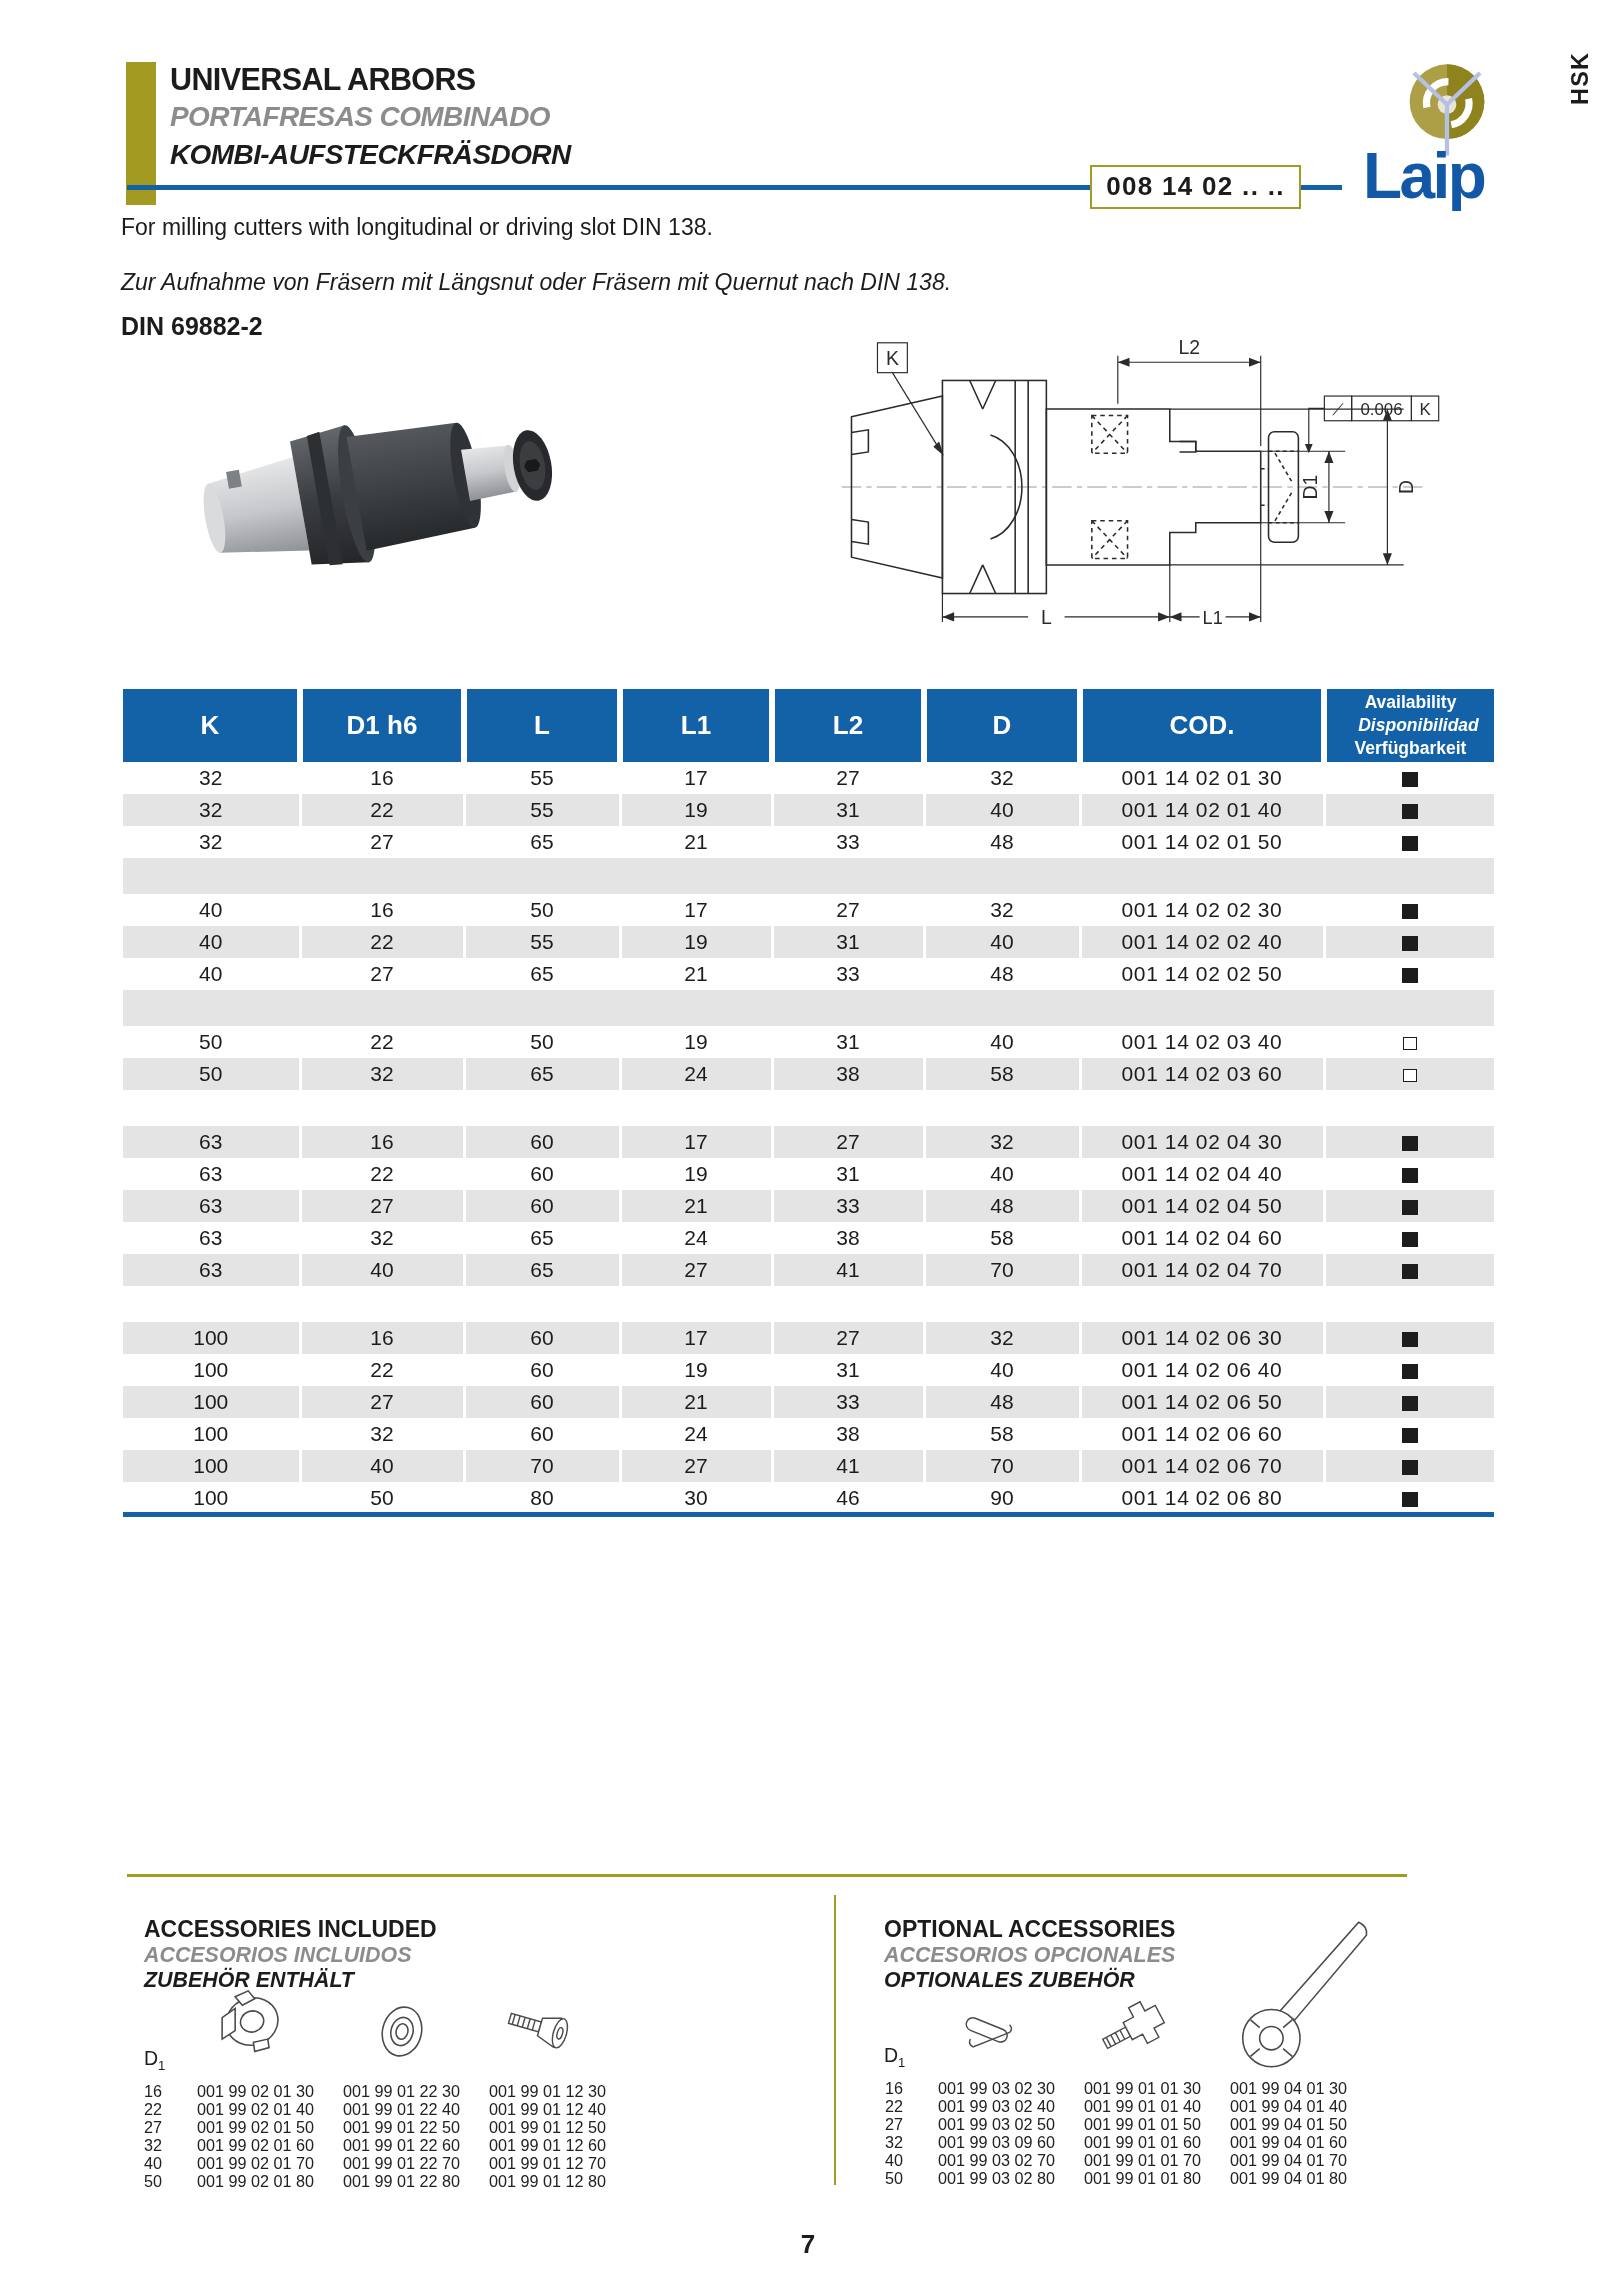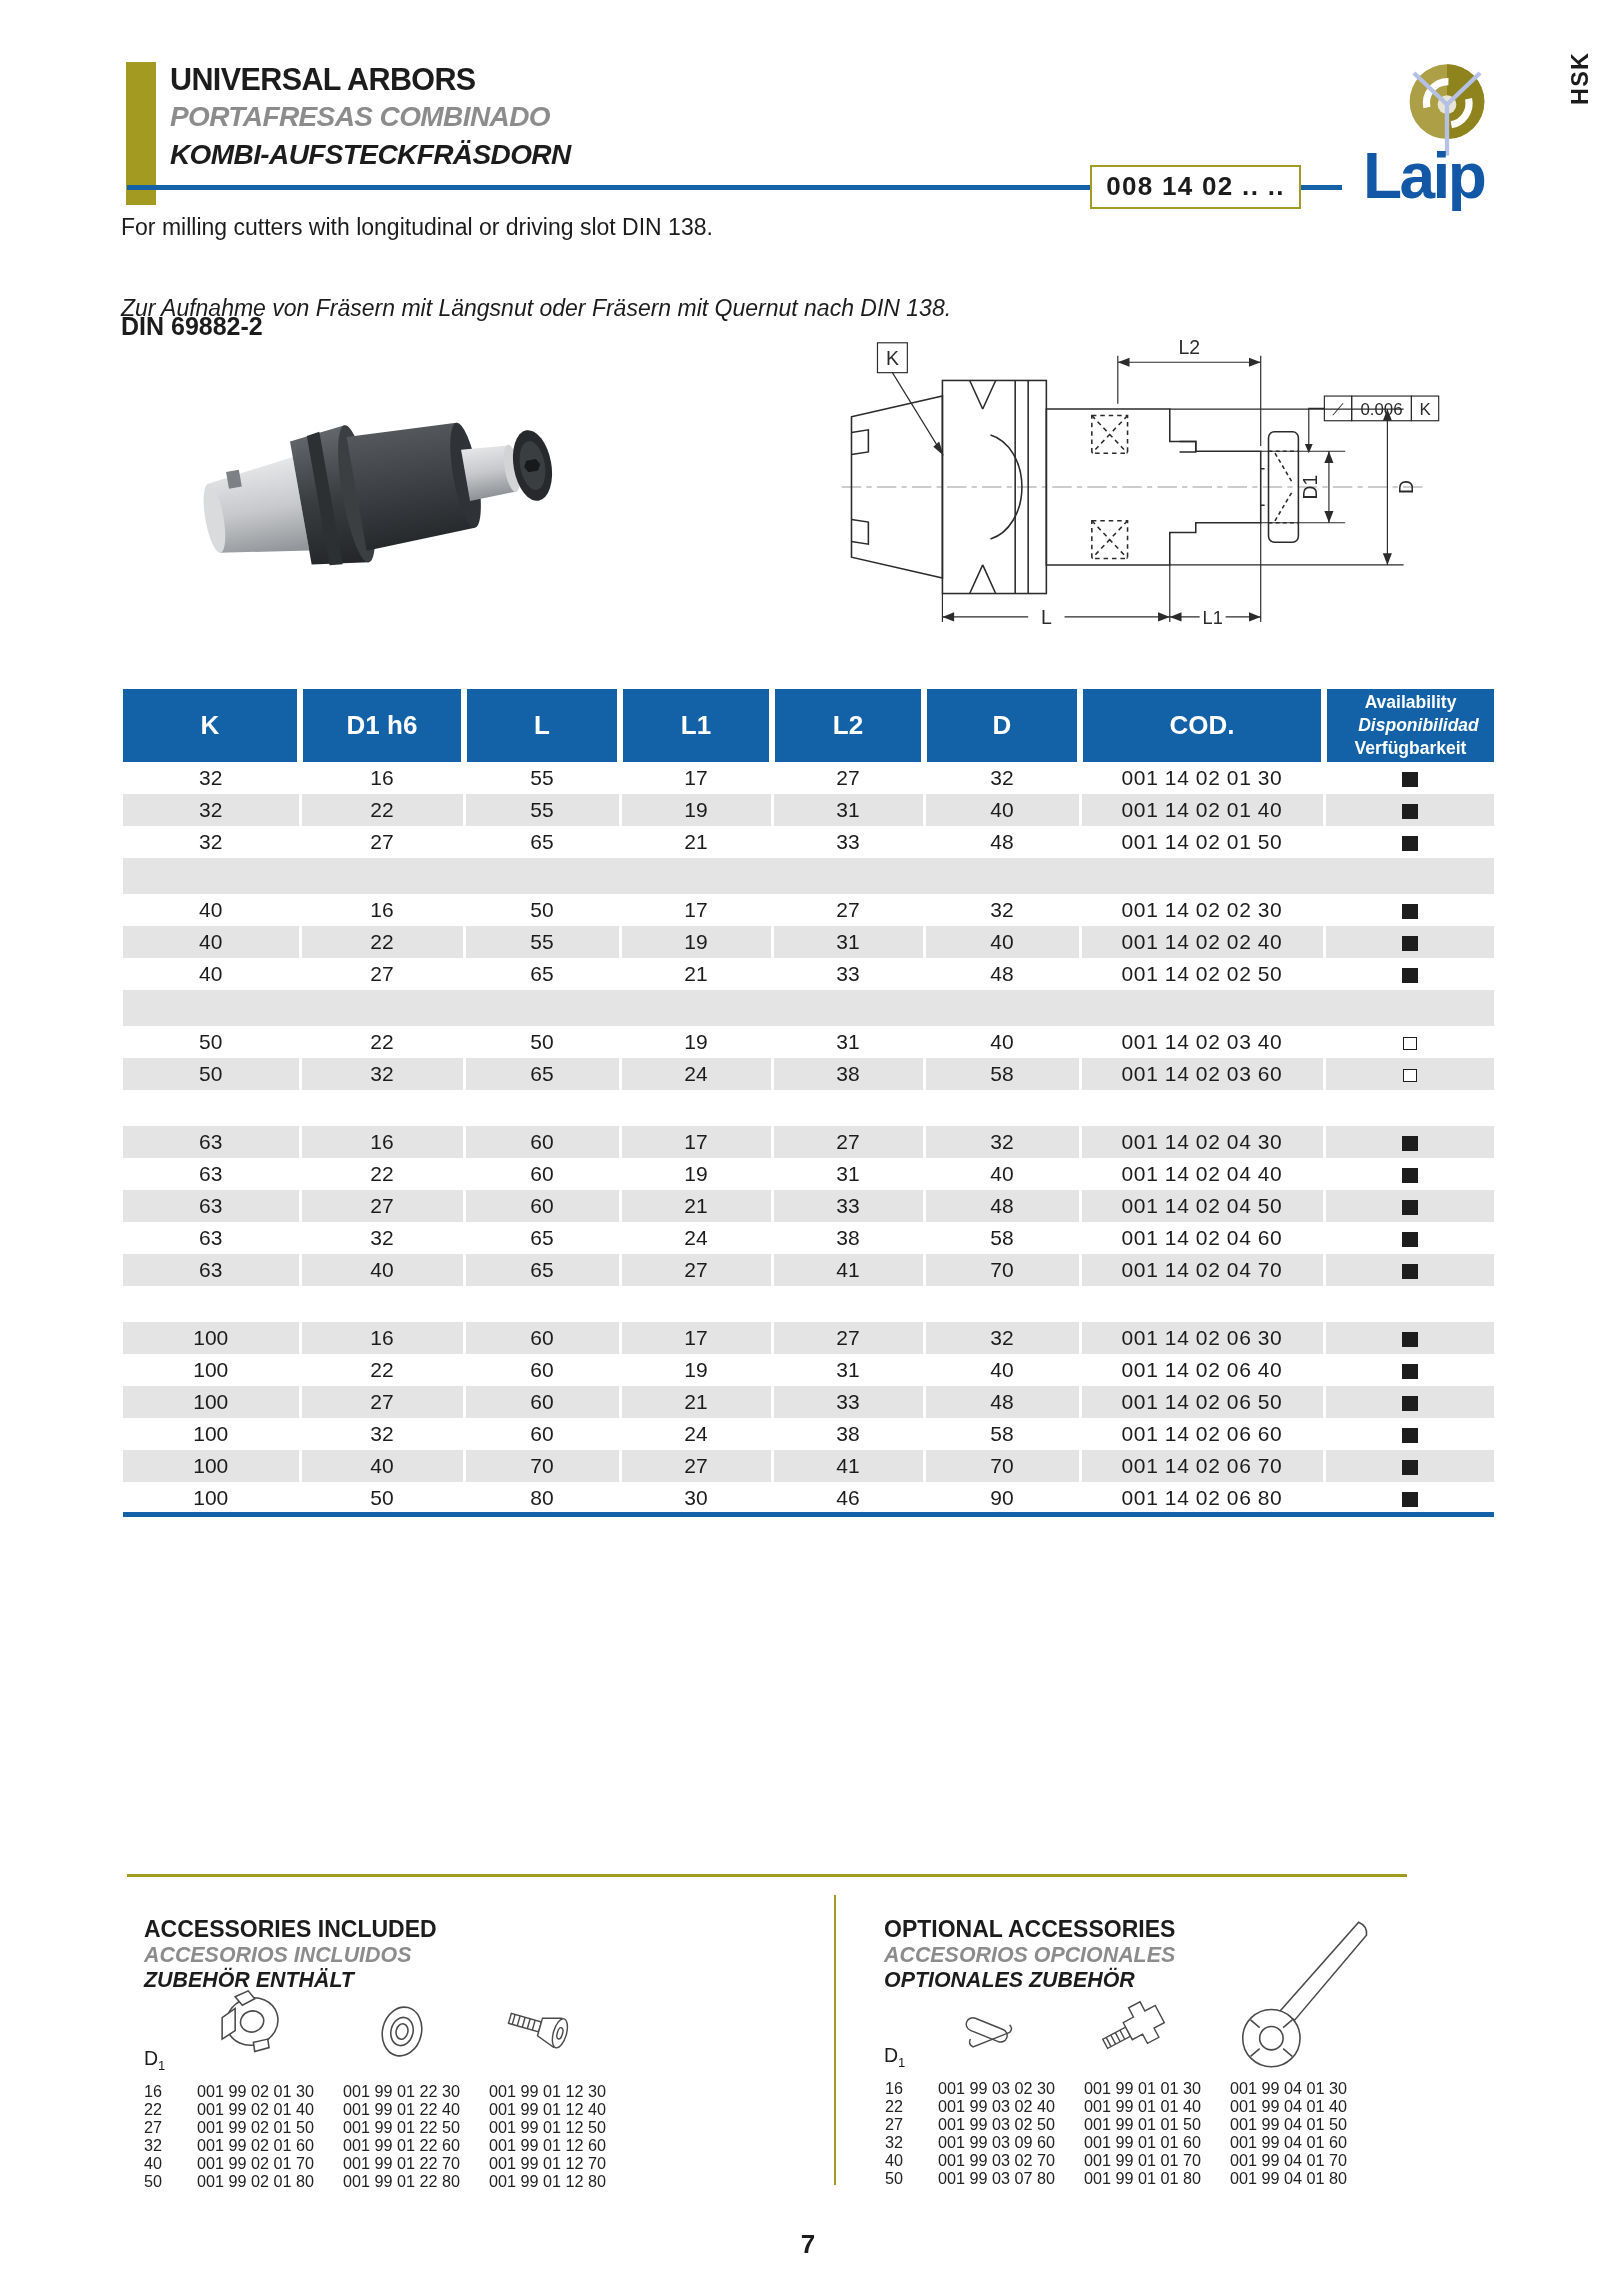--- a/index.html
+++ b/index.html
@@ -28,21 +28,21 @@
   }
   .hsk-tab{
     left:1567px; top:105px; font-size:23.4px; font-weight:bold; color:#1c1c1c;
     letter-spacing:1.3px; transform:rotate(-90deg); transform-origin:top left; white-space:nowrap;
   }
 
   
   .intro{left:121px; white-space:nowrap;}
   .intro-en{top:214px; font-size:23px; color:#1c1c1c;}
   .intro-es{top:242px; font-size:23px; color:#8c8c8c; font-style:italic;}
-  .intro-de{top:269px; font-size:23px; color:#1c1c1c; font-style:italic;margin-top:26px;}
+  .intro-de{top:269px; font-size:23px; color:#1c1c1c; font-style:italic;}
   .din-label{left:121px; top:312px; font-size:25px; font-weight:bold; color:#1c1c1c;text-align:center;}
 
   
   .product-photo{left:166px; top:351px; width:416px; height:273px;}
   .tech-drawing{left:832px; top:318px; width:760px; height:325px;}
   .tech-drawing text{font-family:"Liberation Sans",sans-serif; fill:#2b2b2b;}
 
   
   .arbor-table{
     position:absolute; left:123px; top:689px; width:1371px;
@@ -535,18 +535,18 @@
 
   <div class="abs acc-d1 acc-d1-right">
     <span>D</span><sub>1</sub>
   </div>
   <div class="abs acc-table acc-table-right">
       <div class="acc-row"><span>16</span><span>001 99 03 02 30</span><span>001 99 01 01 30</span><span>001 99 04 01 30</span></div>
       <div class="acc-row"><span>22</span><span>001 99 03 02 40</span><span>001 99 01 01 40</span><span>001 99 04 01 40</span></div>
       <div class="acc-row"><span>27</span><span>001 99 03 02 50</span><span>001 99 01 01 50</span><span>001 99 04 01 50</span></div>
       <div class="acc-row"><span>32</span><span>001 99 03 09 60</span><span>001 99 01 01 60</span><span>001 99 04 01 60</span></div>
       <div class="acc-row"><span>40</span><span>001 99 03 02 70</span><span>001 99 01 01 70</span><span>001 99 04 01 70</span></div>
-      <div class="acc-row"><span>50</span><span>001 99 03 07 80</span><span>001 99 01 01 80</span><span>001 99 04 01 80</span></div>
+      <div class="acc-row"><span>50</span><span>001 99 03 02 80</span><span>001 99 01 01 80</span><span>001 99 04 01 80</span></div>
     </div>
 
   <div class="abs page-number">7</div>
 </div>
 
 
 </body></html>

